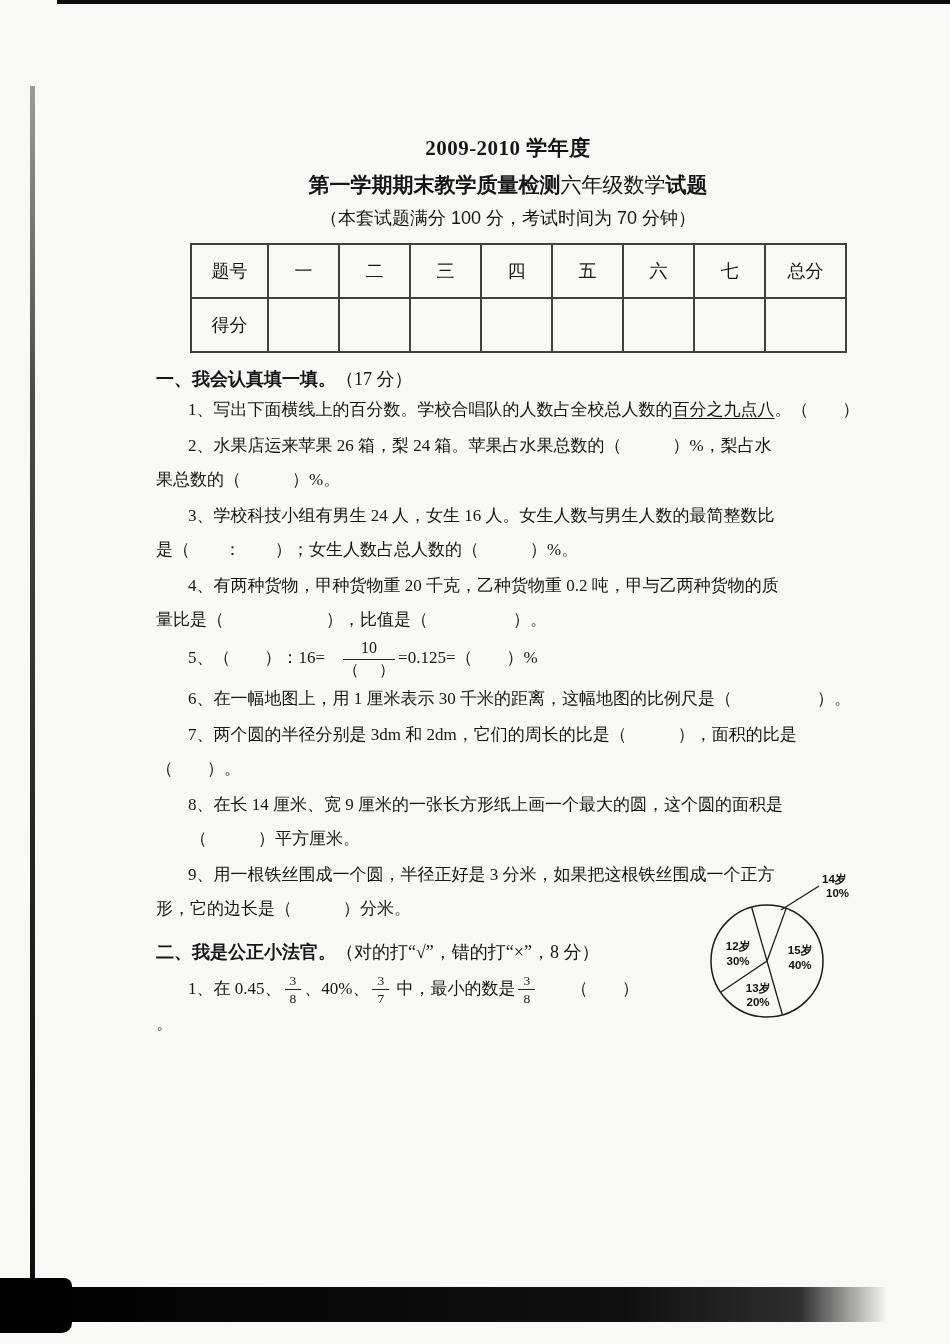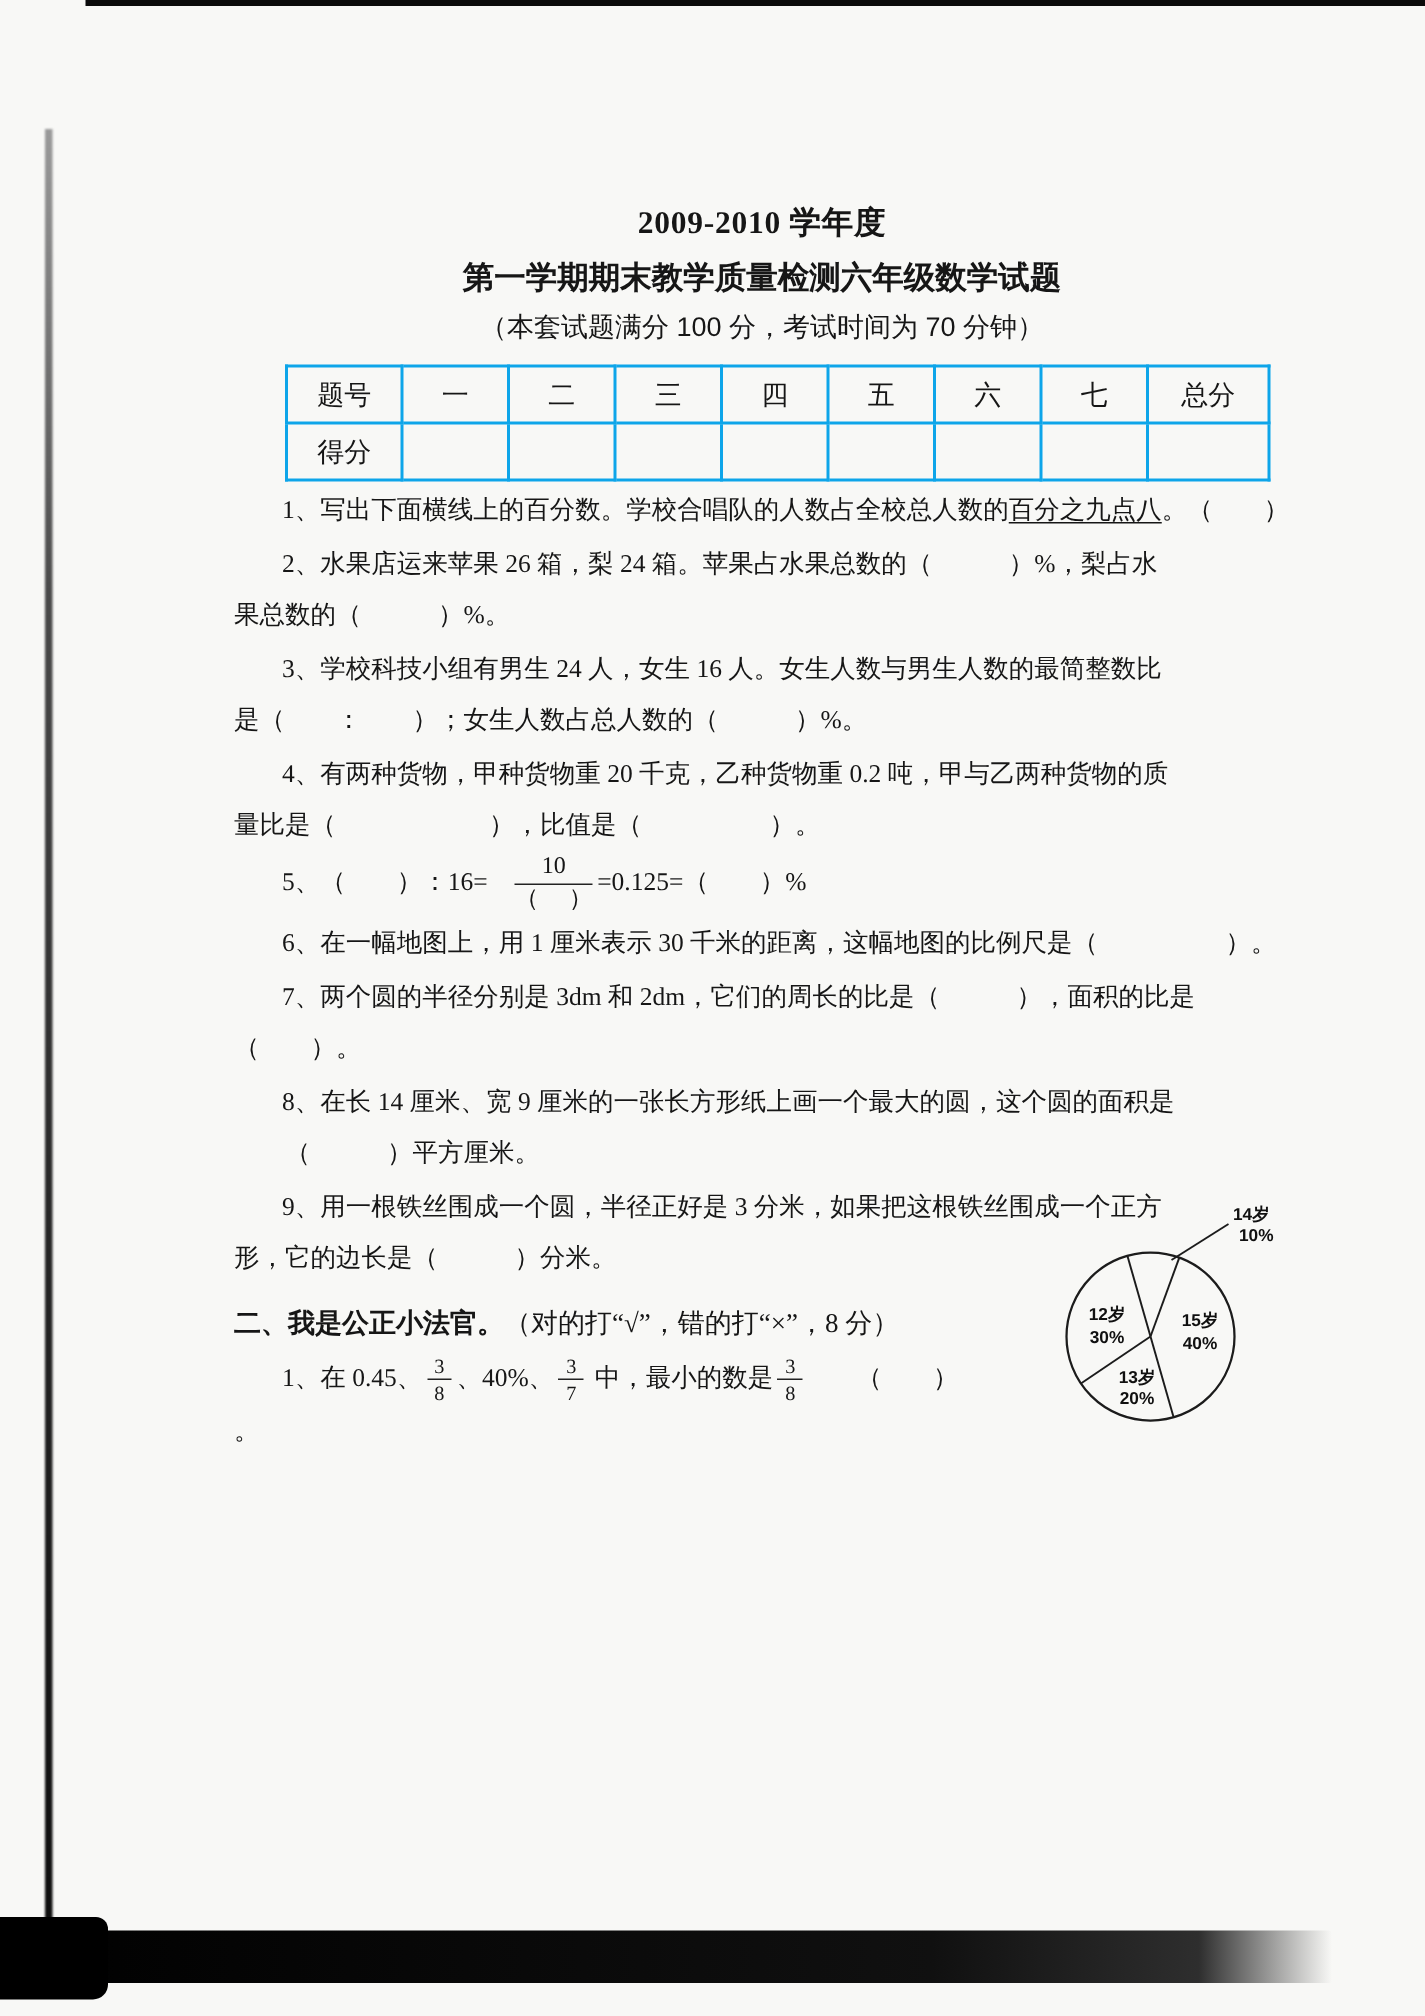--- a/index.html
+++ b/index.html
@@ -21,26 +21,26 @@
   .a-bottom { top: 1287px; left: 0; width: 888px; height: 35px; border-radius: 2px;
     background: linear-gradient(90deg, #000, #101010 70%, #2e2e2e 90%, rgba(70,70,70,0)); }
   .a-blob { top: 1278px; left: 0; width: 72px; height: 55px; background: #000;
     border-radius: 0 8px 10px 0; }
 
   .content { position: absolute; left: 150px; top: 134px; width: 716px; }
 
   .title { text-align: center; font-size: 21px; font-weight: 600; letter-spacing: .5px; }
   .subtitle { text-align: center; font-size: 21px; font-weight: 700; margin-top: 9px; }
   .hei { font-family: "Liberation Sans", "DejaVu Sans", sans-serif; }
-  .subtitle .hei { font-weight: 700; }
+  .subtitle .hei { font-weight: 400; }
   .note { text-align: center; font-size: 18px; font-weight: 400; margin-top: 7px;
     font-family: "Liberation Sans", "DejaVu Sans", sans-serif; }
 
   .score-table { border-collapse: collapse; table-layout: fixed; width: 655px; margin: 13px 0 0 40px; }
-  .score-table td { border: 2px solid #0ea5e9; height: 38px; text-align: center; font-size: 18px; padding: 0; }
+  .score-table td { border: 2px solid #404040; height: 54px; text-align: center; font-size: 18px; padding: 0; }
 
   .sec-heading { margin: 14px 0 0 6px; font-size: 18px; }
   .sec-heading .t { font-family: "Liberation Sans", "DejaVu Sans", sans-serif; font-weight: 700; }
 
   .item { margin: 2px 0 0; padding-left: 6px; text-indent: 32px; font-size: 17px; line-height: 2.0; }
   .item span[data-bind], p.item[data-bind] { white-space: pre-wrap; }
   .u { text-decoration: underline; text-underline-offset: 3px; }
 
   .frac { display: inline-block; vertical-align: middle; text-align: center;
     line-height: 1.15; font-size: 13.5px; margin: 0 3px; text-indent: 0; }
@@ -107,20 +107,21 @@
         <td></td>
         <td></td>
         <td></td>
         <td></td>
         <td></td>
         <td></td>
       </tr>
     </tbody>
       </table>
 
+    <div class="sec-heading"><span class="t" data-bind="section1.heading_title">一、我会认真填一填。</span><span data-bind="section1.heading_points">（17 分）</span></div>
 
     <p class="item"><span data-bind="section1.item1.pre">1、写出下面横线上的百分数。学校合唱队的人数占全校总人数的</span><span class="u" data-bind="section1.item1.underlined">百分之九点八</span><span data-bind="section1.item1.post">。（　　）</span></p>
 
     <p class="item" data-bind="section1.item2">2、水果店运来苹果 26 箱，梨 24 箱。苹果占水果总数的（　　　）%，梨占水
 果总数的（　　　）%。</p>
 
     <p class="item" data-bind="section1.item3">3、学校科技小组有男生 24 人，女生 16 人。女生人数与男生人数的最简整数比
 是（　　：　　）；女生人数占总人数的（　　　）%。</p>
 
     <p class="item" data-bind="section1.item4">4、有两种货物，甲种货物重 20 千克，乙种货物重 0.2 吨，甲与乙两种货物的质

